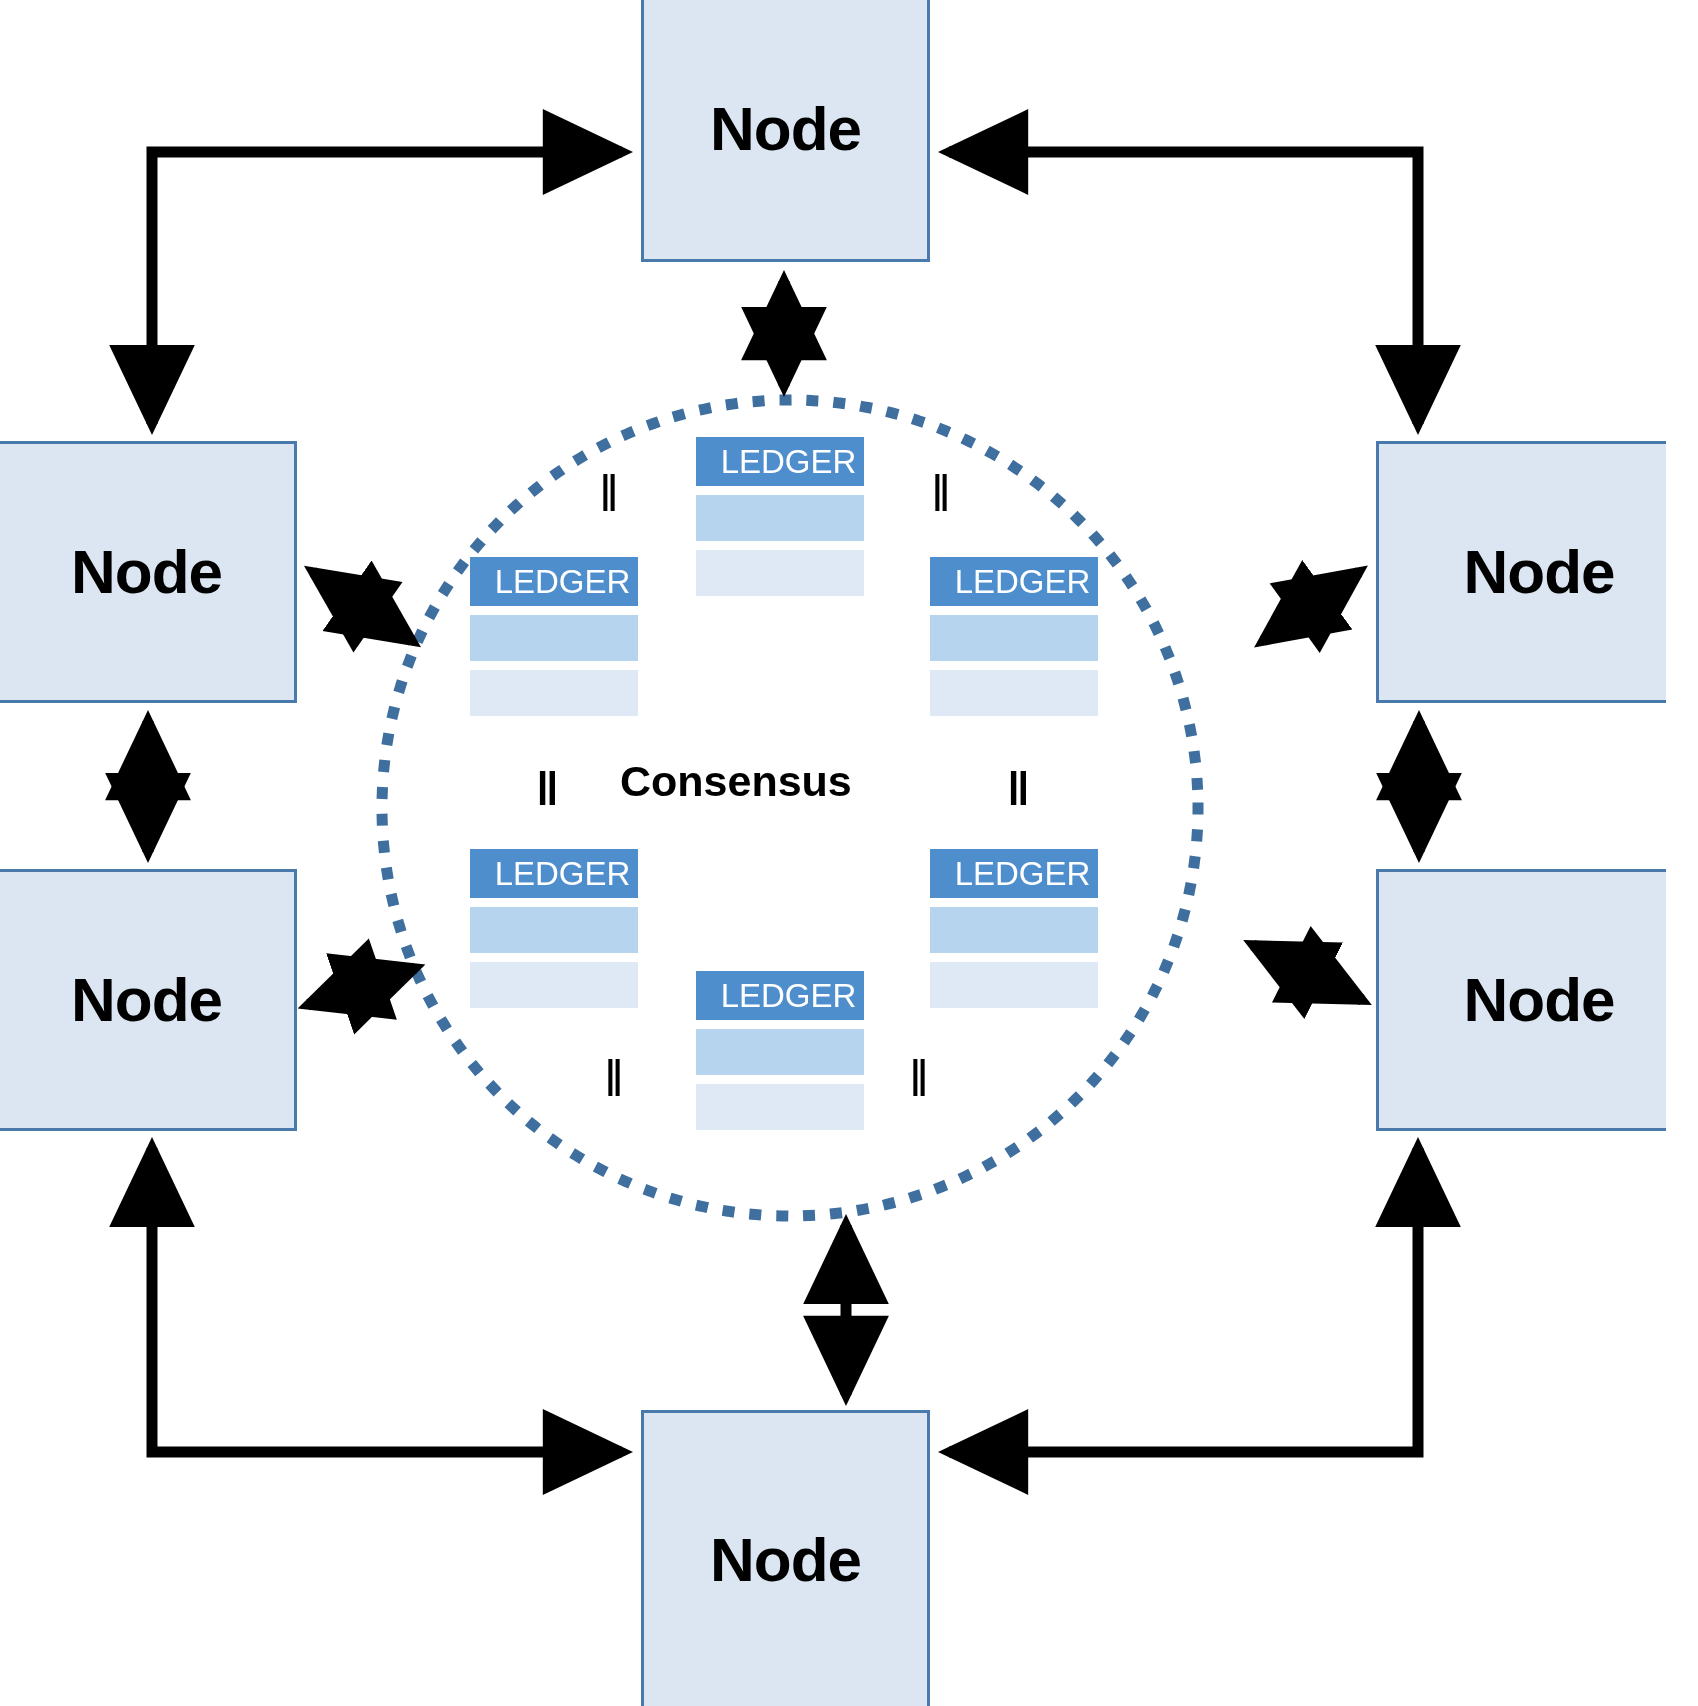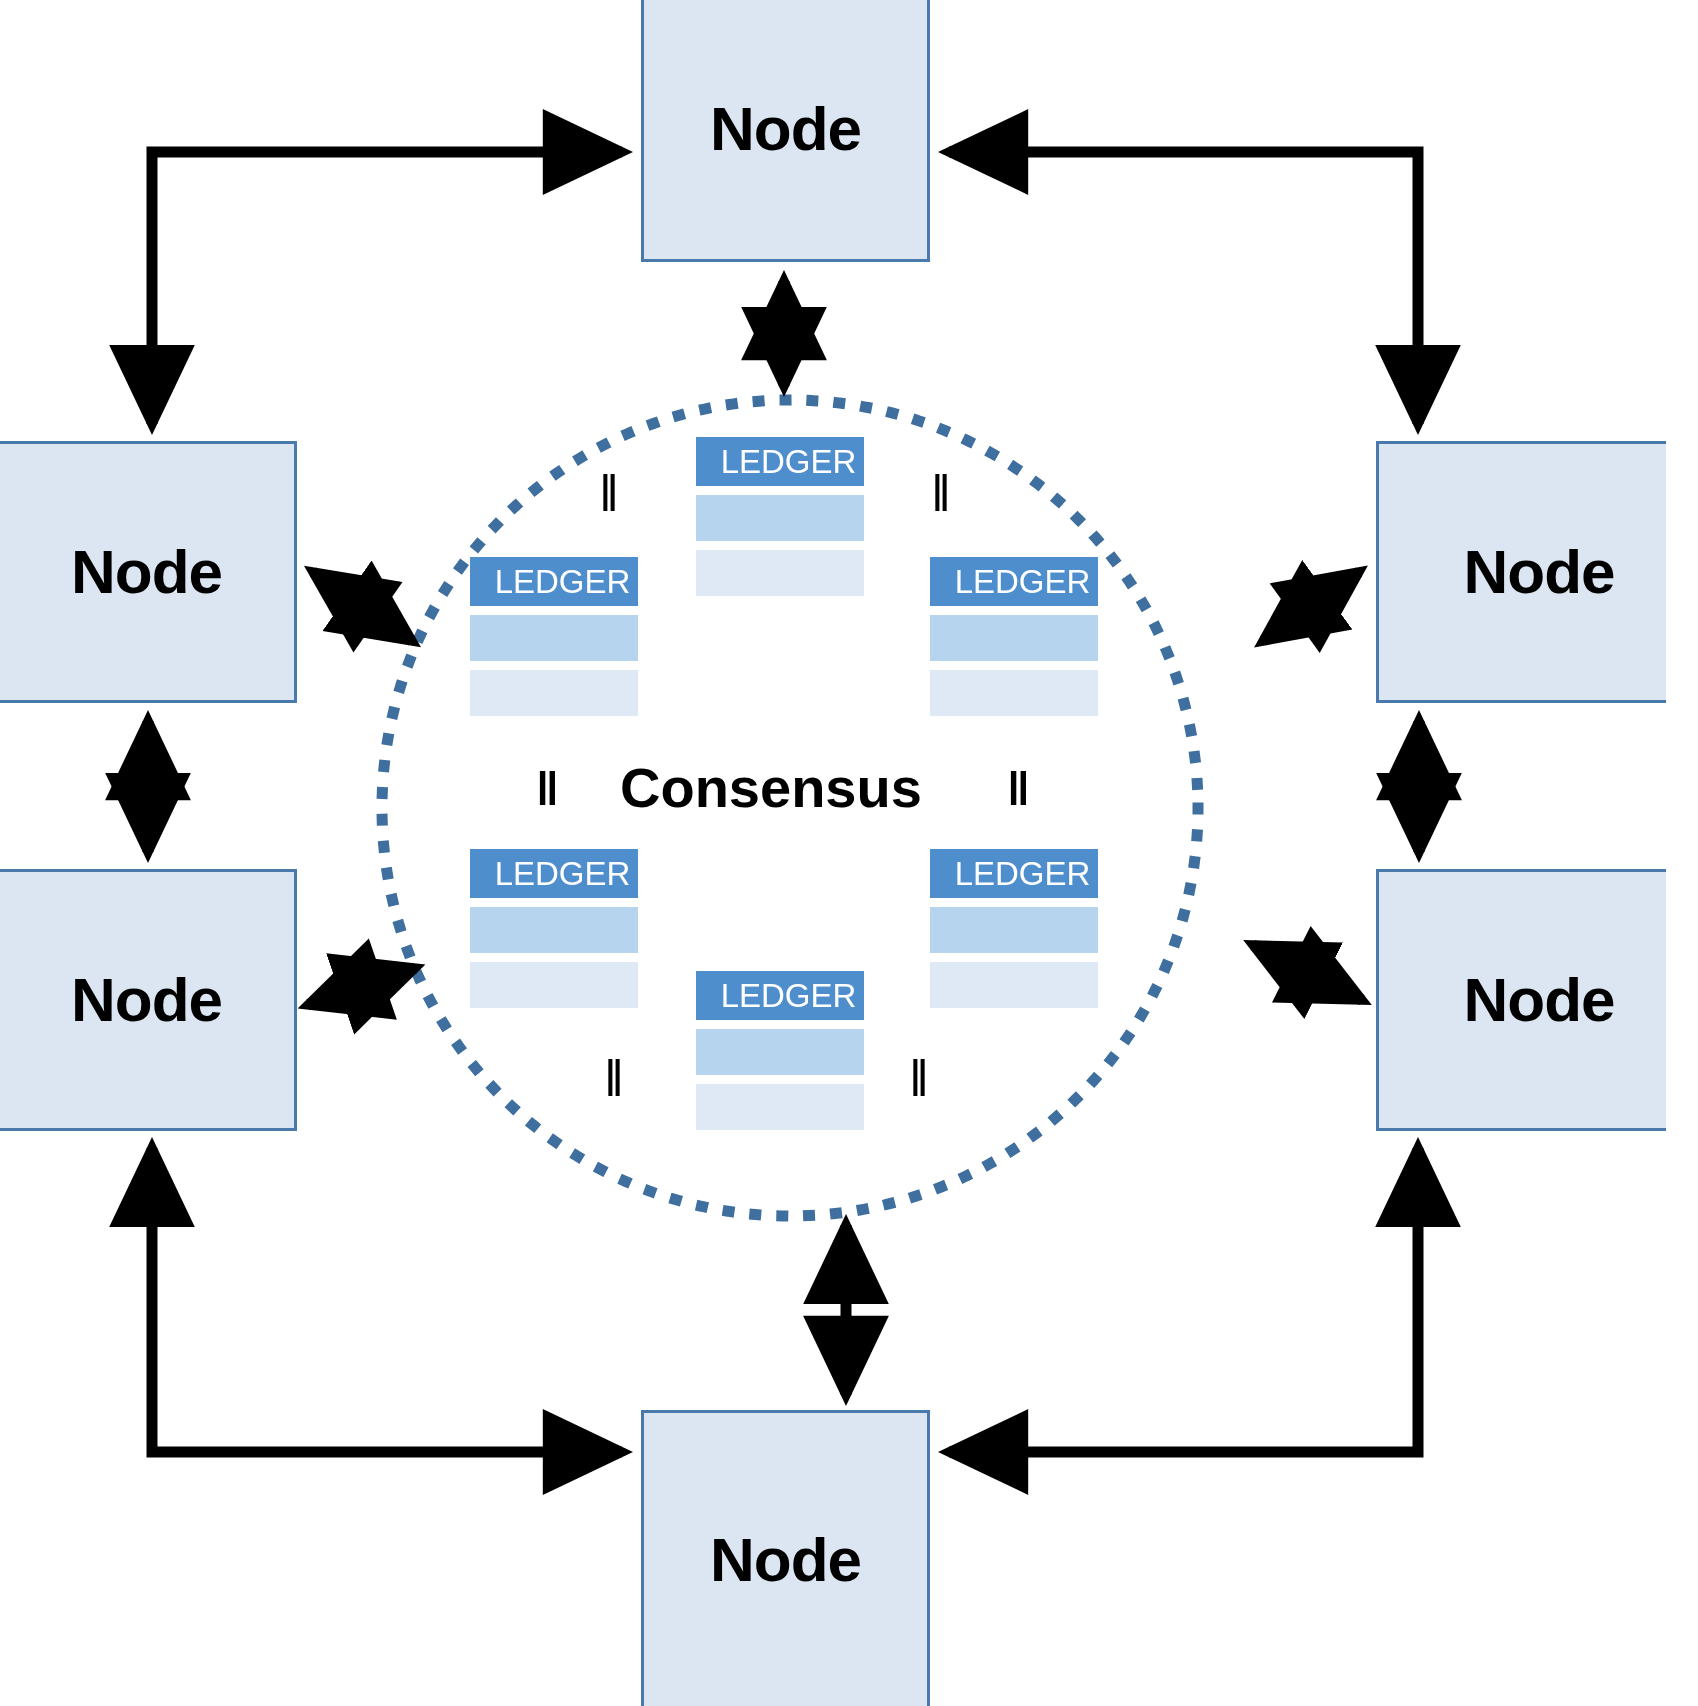--- a/index.html
+++ b/index.html
@@ -91,21 +91,21 @@
     font-family: "Liberation Sans", sans-serif;
     font-size: 46px;
     letter-spacing: 3px;
   }
 
   
   #consensus-label {
     position: absolute;
     font-family: "Liberation Sans", sans-serif;
     font-weight: bold;
-    font-size: 56px;
+    font-size: 43px;
     color: #000000;
     white-space: nowrap;
     line-height: 1;
   }
 </style>
 </head>
 <body>
 
 <div id="stage">
 

